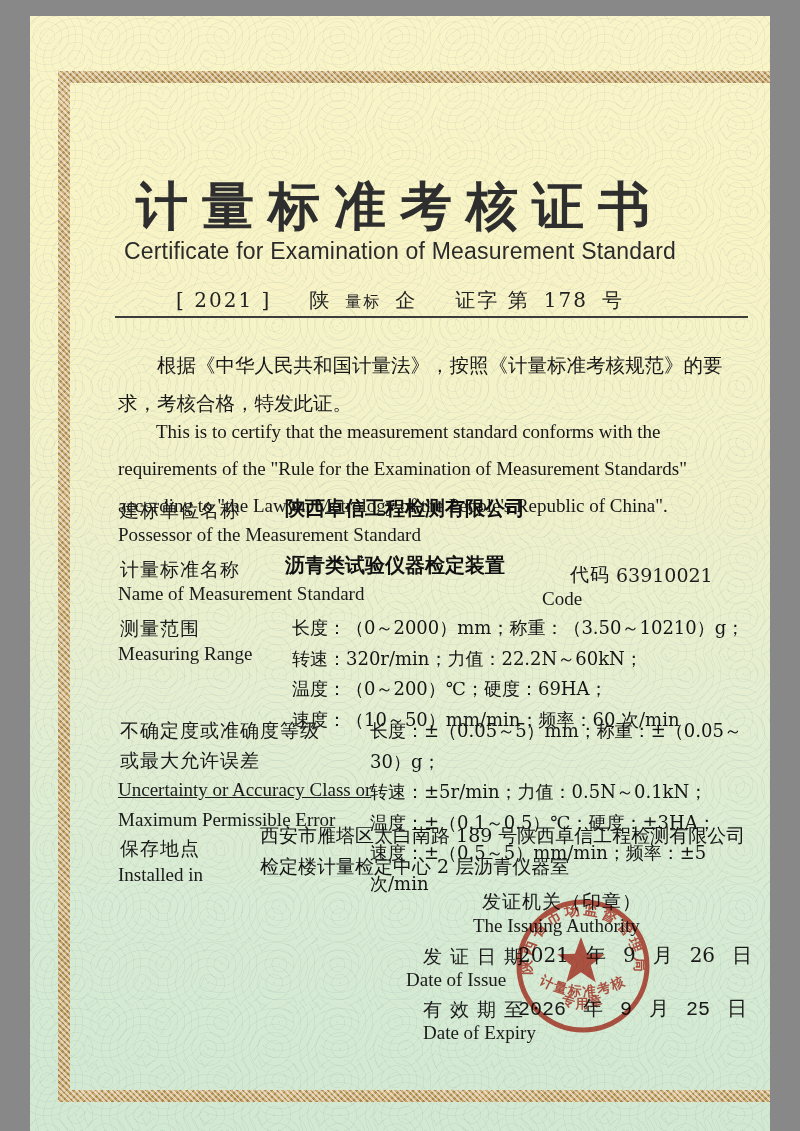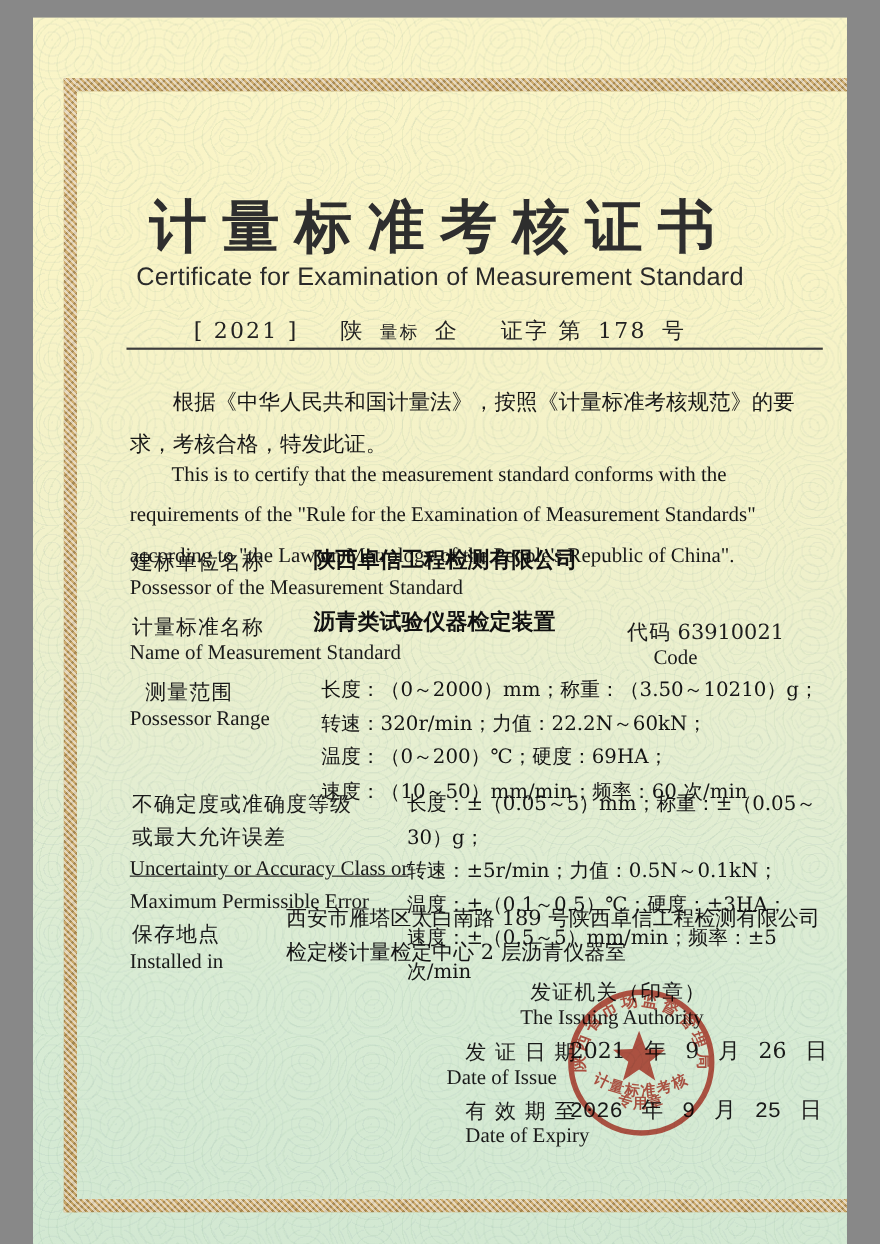--- a/index.html
+++ b/index.html
@@ -84,24 +84,24 @@
 
   <div class="abs lab-zh" style="left:90px;top:482px;">建标单位名称</div>
   <div class="abs val-bold" style="left:255px;top:479px;">陕西卓信工程检测有限公司</div>
   <div class="abs lab-en" style="left:88px;top:508px;">Possessor of the Measurement Standard</div>
 
   <div class="abs lab-zh" style="left:90px;top:541px;">计量标准名称</div>
   <div class="abs val-bold" style="left:255px;top:536px;text-align:center;">沥青类试验仪器检定装置</div>
   <div class="abs lab-zh" style="left:540px;top:546px;">代码</div>
   <div class="abs" style="left:586px;top:548px;font-size:19px;">63910021</div>
   <div class="abs lab-en" style="left:88px;top:567px;">Name of Measurement Standard</div>
-  <div class="abs lab-en" style="left:564px;top:572px;text-align:right;">Code</div>
+  <div class="abs lab-en" style="left:512px;top:572px;text-align:right;">Code</div>
 
-  <div class="abs lab-zh" style="left:102px;top:600px;">测量范围</div>
-  <div class="abs lab-en" style="left:88px;top:627px;">Possessor Range</div>
+  <div class="abs lab-zh" style="left:90px;top:600px;">测量范围</div>
+  <div class="abs lab-en" style="left:88px;top:627px;">Measuring Range</div>
   <div class="abs val-lines" style="left:262px;top:597px;width:460px;">
     <div>长度：（0～2000）mm；称重：（3.50～10210）g；</div>
     <div>转速：320r/min；力值：22.2N～60kN；</div>
     <div>温度：（0～200）℃；硬度：69HA；</div>
     <div>速度：（10～50）mm/min；频率：60 次/min</div>
   </div>
 
   <div class="abs lab-zh" style="left:90px;top:702px;">不确定度或准确度等级</div>
   <div class="abs lab-zh" style="left:90px;top:732px;">或最大允许误差</div>
   <div class="abs lab-en" style="left:88px;top:763px;text-decoration:underline;">Uncertainty or Accuracy Class or</div>

